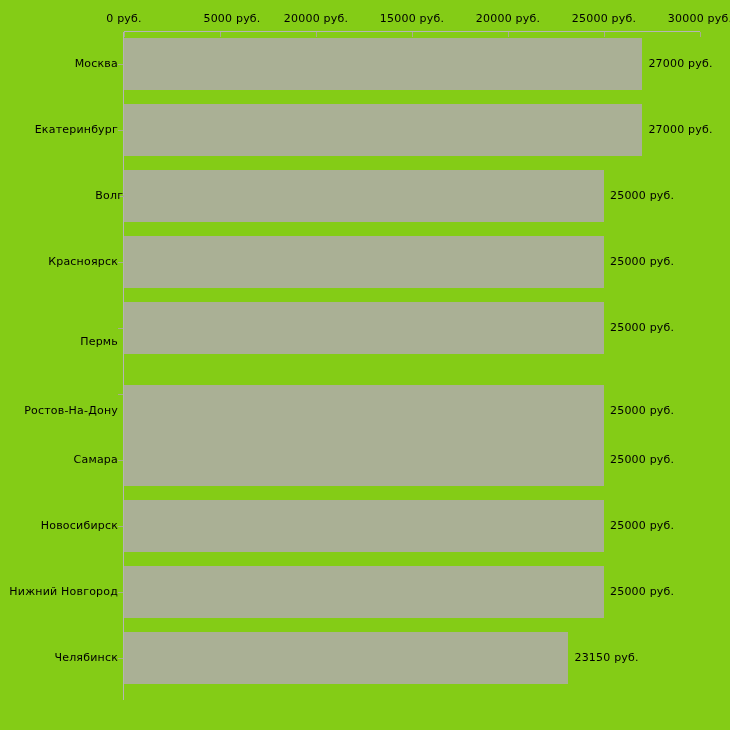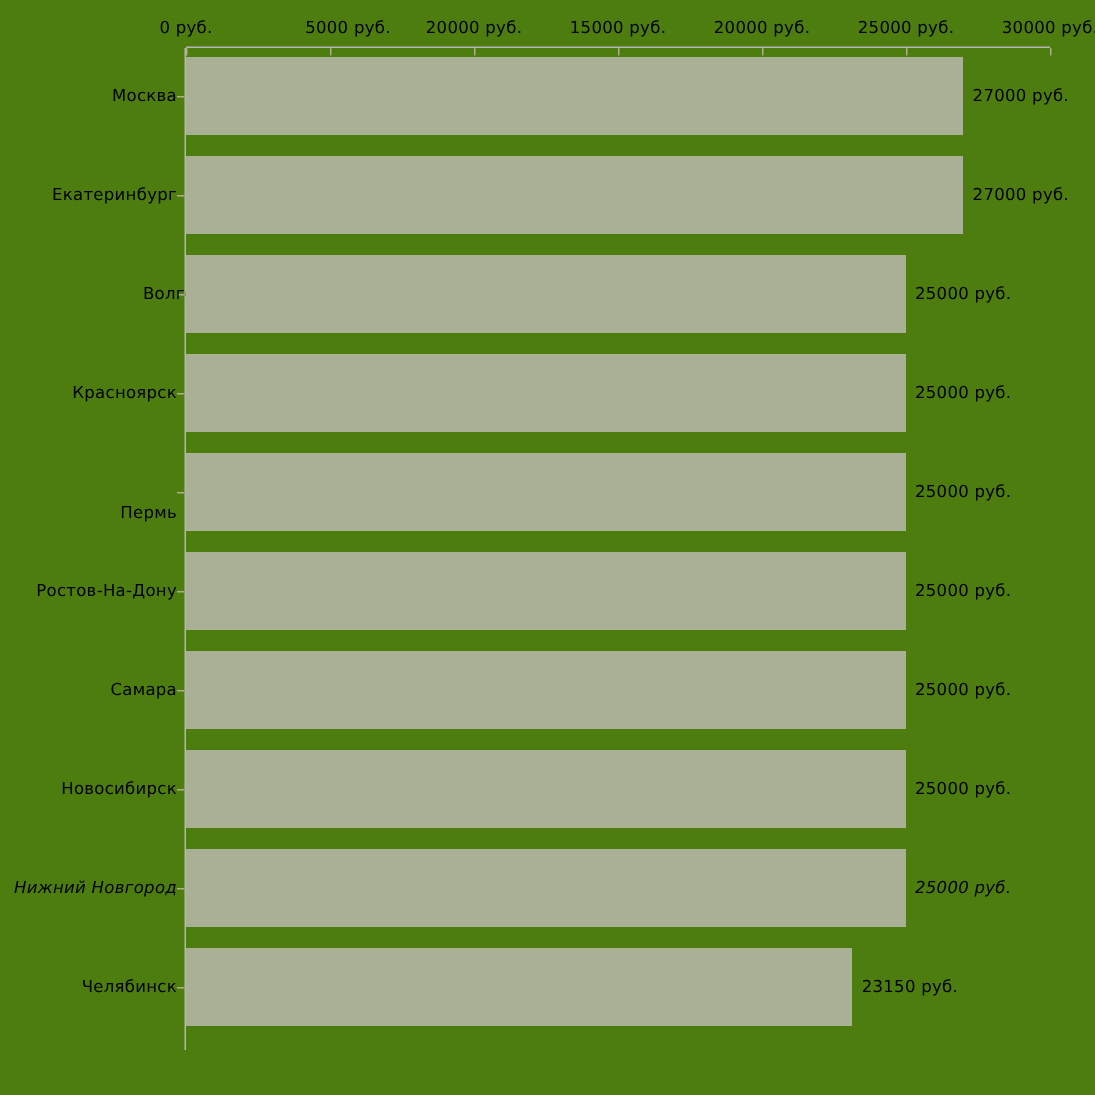--- a/index.html
+++ b/index.html
@@ -10,21 +10,21 @@
   body {
     width: 730px;
     height: 730px;
     font-family: "DejaVu Sans", sans-serif;
     overflow: hidden;
   }
   #chart-root {
     position: relative;
     width: 730px;
     height: 730px;
-    background: #4d7c0f;
+    background: #84cc16;
   }
 
   
   #x-axis {
     position: absolute;
     left: 0;
     top: 0;
     width: 730px;
     height: 38px;
   }
@@ -162,36 +162,36 @@
       <div class="bar-row" style="top: 236px; height: 52px; text-align: right;">
         <div class="cat-label" style="top: 19px;">Красноярск</div>
         <div class="bar" style="top: 0px; height: 52px; width: 480px; background: rgb(170, 176, 149);"></div>
         <div class="bar-value" style="left: 610px; top: 19px;">25000 руб.</div>
       </div>
       <div class="bar-row" style="top: 302px; height: 52px;">
         <div class="cat-label" style="top: 33px;">Пермь</div>
         <div class="bar" style="top: 0px; height: 52px; width: 480px; background: rgb(170, 176, 149);"></div>
         <div class="bar-value" style="left: 610px; top: 19px;">25000 руб.</div>
       </div>
-      <div class="bar-row" style="top: 368px; height: 52px;">
+      <div class="bar-row" style="top: 385px; height: 52px;">
         <div class="cat-label" style="top: 19px;">Ростов-На-Дону</div>
         <div class="bar" style="top: 0px; height: 52px; width: 480px; background: rgb(170, 176, 149);"></div>
         <div class="bar-value" style="left: 610px; top: 19px;">25000 руб.</div>
       </div>
       <div class="bar-row" style="top: 434px; height: 52px;">
         <div class="cat-label" style="top: 19px;">Самара</div>
         <div class="bar" style="top: 0px; height: 52px; width: 480px; background: rgb(170, 176, 149);"></div>
         <div class="bar-value" style="left: 610px; top: 19px;">25000 руб.</div>
       </div>
       <div class="bar-row" style="top: 500px; height: 52px;">
         <div class="cat-label" style="top: 19px;">Новосибирск</div>
         <div class="bar" style="top: 0px; height: 52px; width: 480px; background: rgb(170, 176, 149);"></div>
         <div class="bar-value" style="left: 610px; top: 19px;">25000 руб.</div>
       </div>
-      <div class="bar-row" style="top: 566px; height: 69px; font-style: italic;">
+      <div class="bar-row" style="top: 566px; height: 69px;">
         <div class="cat-label" style="top: 19px;">Нижний Новгород</div>
         <div class="bar" style="top: 0px; height: 52px; width: 480px; background: rgb(170, 176, 149);"></div>
         <div class="bar-value" style="left: 610px; top: 19px;">25000 руб.</div>
       </div>
       <div class="bar-row" style="top: 632px; height: 52px;">
         <div class="cat-label" style="top: 19px;">Челябинск</div>
         <div class="bar" style="top: 0px; height: 52px; width: 444.48px; background: rgb(170, 176, 149);"></div>
         <div class="bar-value" style="left: 574.48px; top: 19px;">23150 руб.</div>
       </div>
     </div>

